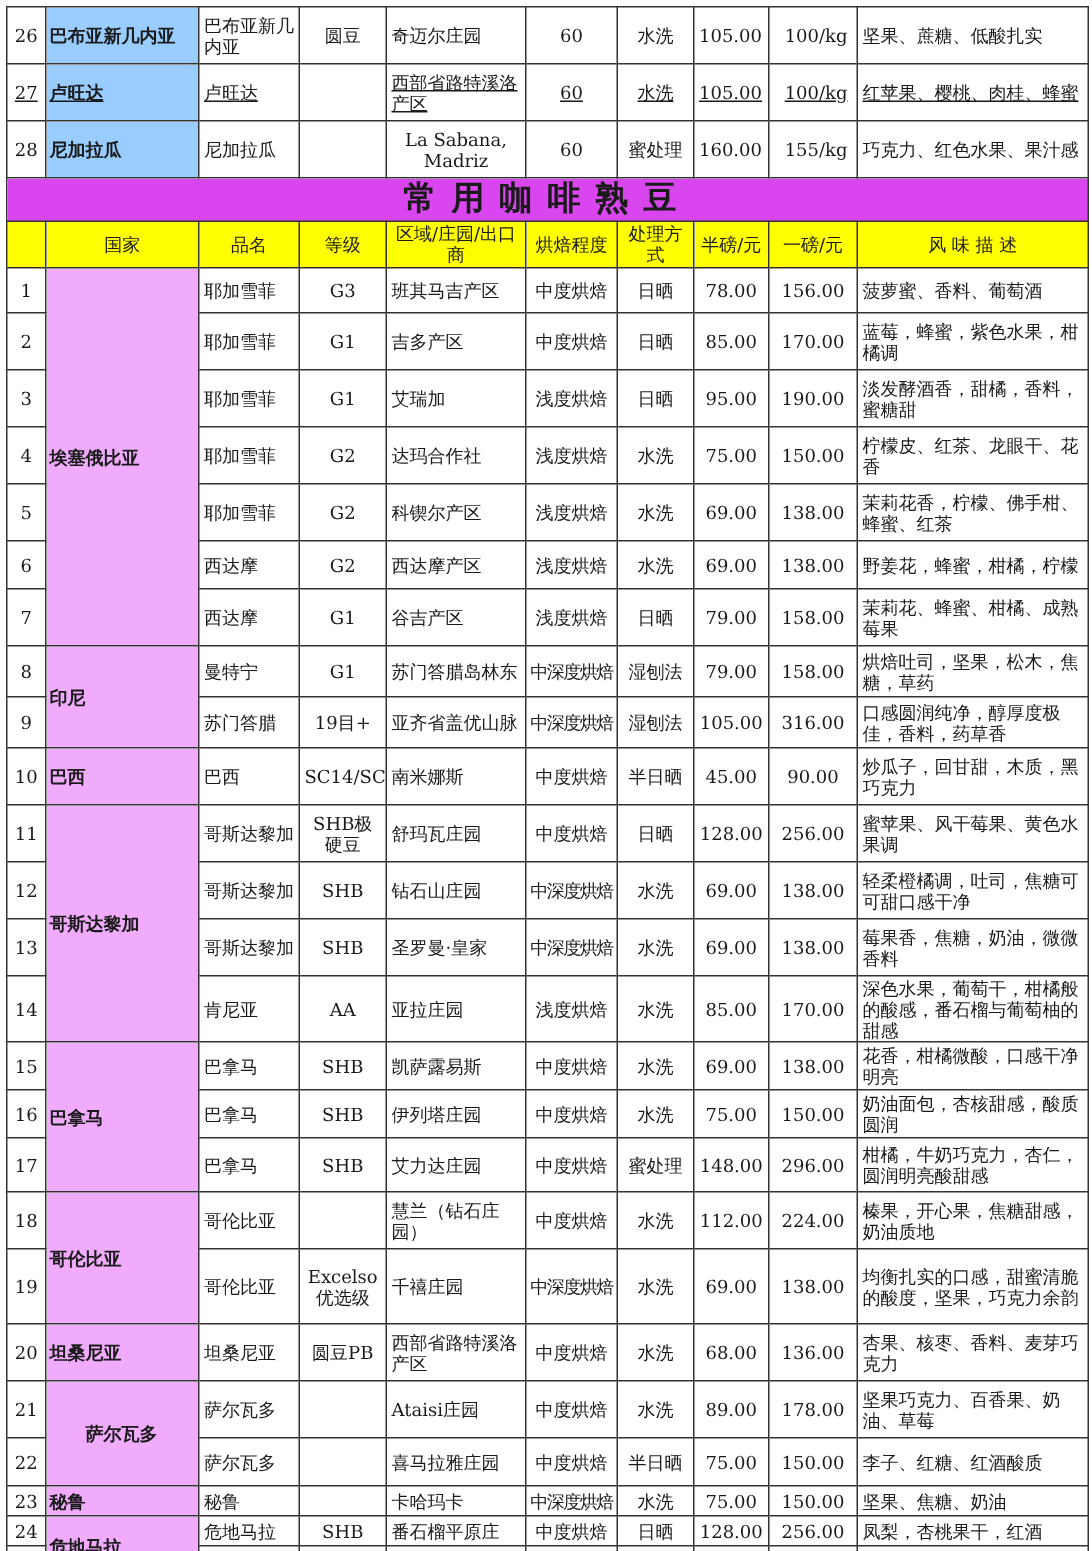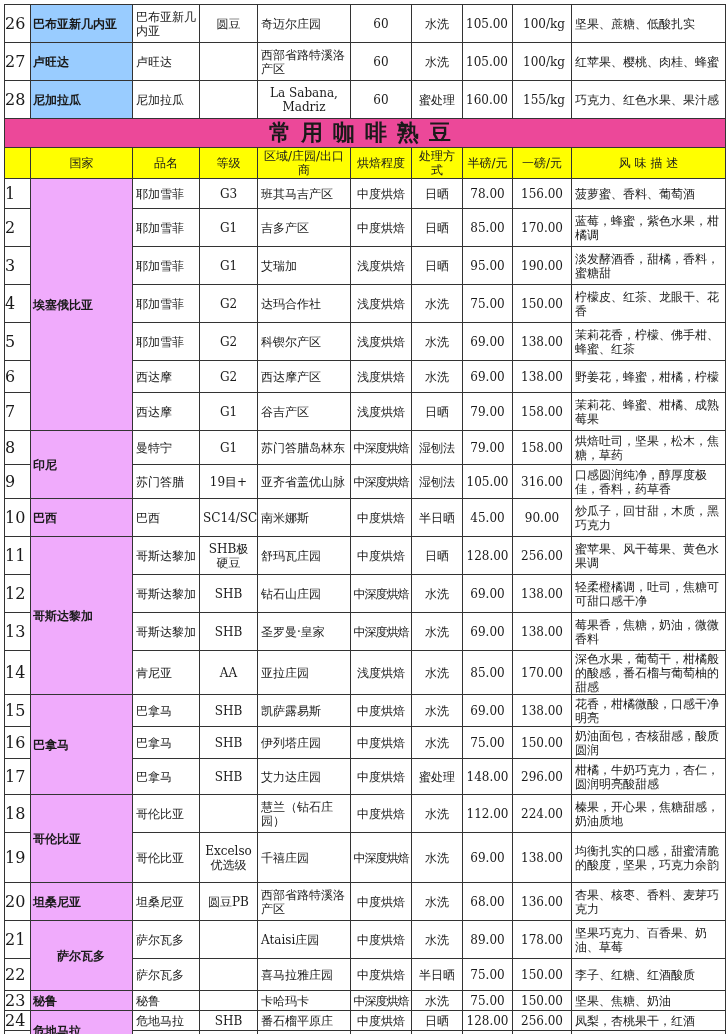--- a/index.html
+++ b/index.html
@@ -1,29 +1,29 @@
 <!DOCTYPE html>
 <html><head>
 <meta charset="utf-8">
 <style>
   html, body { margin: 0; padding: 0; background: #ffffff; }
   body { width: 728px; height: 1034px; overflow: hidden; position: relative;
          font-family: "DejaVu Serif", "Liberation Serif", serif; font-size: 12px; color: #1a1a1a; }
   .sheet { position: absolute; left: 4px; top: 4px; width: 721px; }
   table { border-collapse: collapse; table-layout: fixed; width: 721px; }
   td { border: 1px solid #333; padding: 0 3px; overflow: hidden; line-height: 14px; vertical-align: middle; background: #fff; }
-  td.num { padding: 0; font-size: 16px; }
+  td.num { text-align: center; padding: 0; font-size: 12px; }
   td.country { font-family: "DejaVu Sans", "Liberation Sans", sans-serif; font-weight: bold; font-size: 12px; color: #1a1a1a; padding-left: 2px; }
   td.country.blue { background: #99ccff; }
   td.country.red { background: #f0abfc; }
   td.center { text-align: center; }
   td.price { text-align: right; padding-right: 6px; }
   td.price-c { text-align: center; }
   td.flavor { font-size: 12px; line-height: 14px; }
-  tr.title td { background: #ec4899; text-align: center; font-family: "DejaVu Sans", "Liberation Sans", sans-serif;
+  tr.title td { background: #d946ef; text-align: center; font-family: "DejaVu Sans", "Liberation Sans", sans-serif;
                 font-weight: bold; font-size: 22px; letter-spacing: 10px; height: 28px; }
   tr.header td { background: #ffff00; text-align: center; font-family: "DejaVu Sans", "Liberation Sans", sans-serif;
                  font-size: 12px; line-height: 14px; height: 30px; }
   .tight { letter-spacing: -1px; white-space: nowrap; padding: 0 1px; }
 </style>
 </head>
 <body>
 
 <div class="sheet">
   <table>
@@ -45,21 +45,21 @@
           <td class="country blue">巴布亚新几内亚</td>
           <td>巴布亚新几内亚</td>
           <td class="center">圆豆</td>
           <td>奇迈尔庄园</td>
           <td class="center">60</td>
           <td class="center">水洗</td>
           <td class="price">105.00</td>
           <td class="price">100/kg</td>
           <td class="flavor">坚果、蔗糖、低酸扎实</td>
         </tr>
-        <tr style="height: 38px;">
+        <tr style="height: 38px; text-decoration: underline;">
           <td class="num">27</td>
           <td class="country blue">卢旺达</td>
           <td>卢旺达</td>
           <td class="center"></td>
           <td>西部省路特溪洛产区</td>
           <td class="center">60</td>
           <td class="center">水洗</td>
           <td class="price">105.00</td>
           <td class="price">100/kg</td>
           <td class="flavor">红苹果、樱桃、肉桂、蜂蜜</td>

